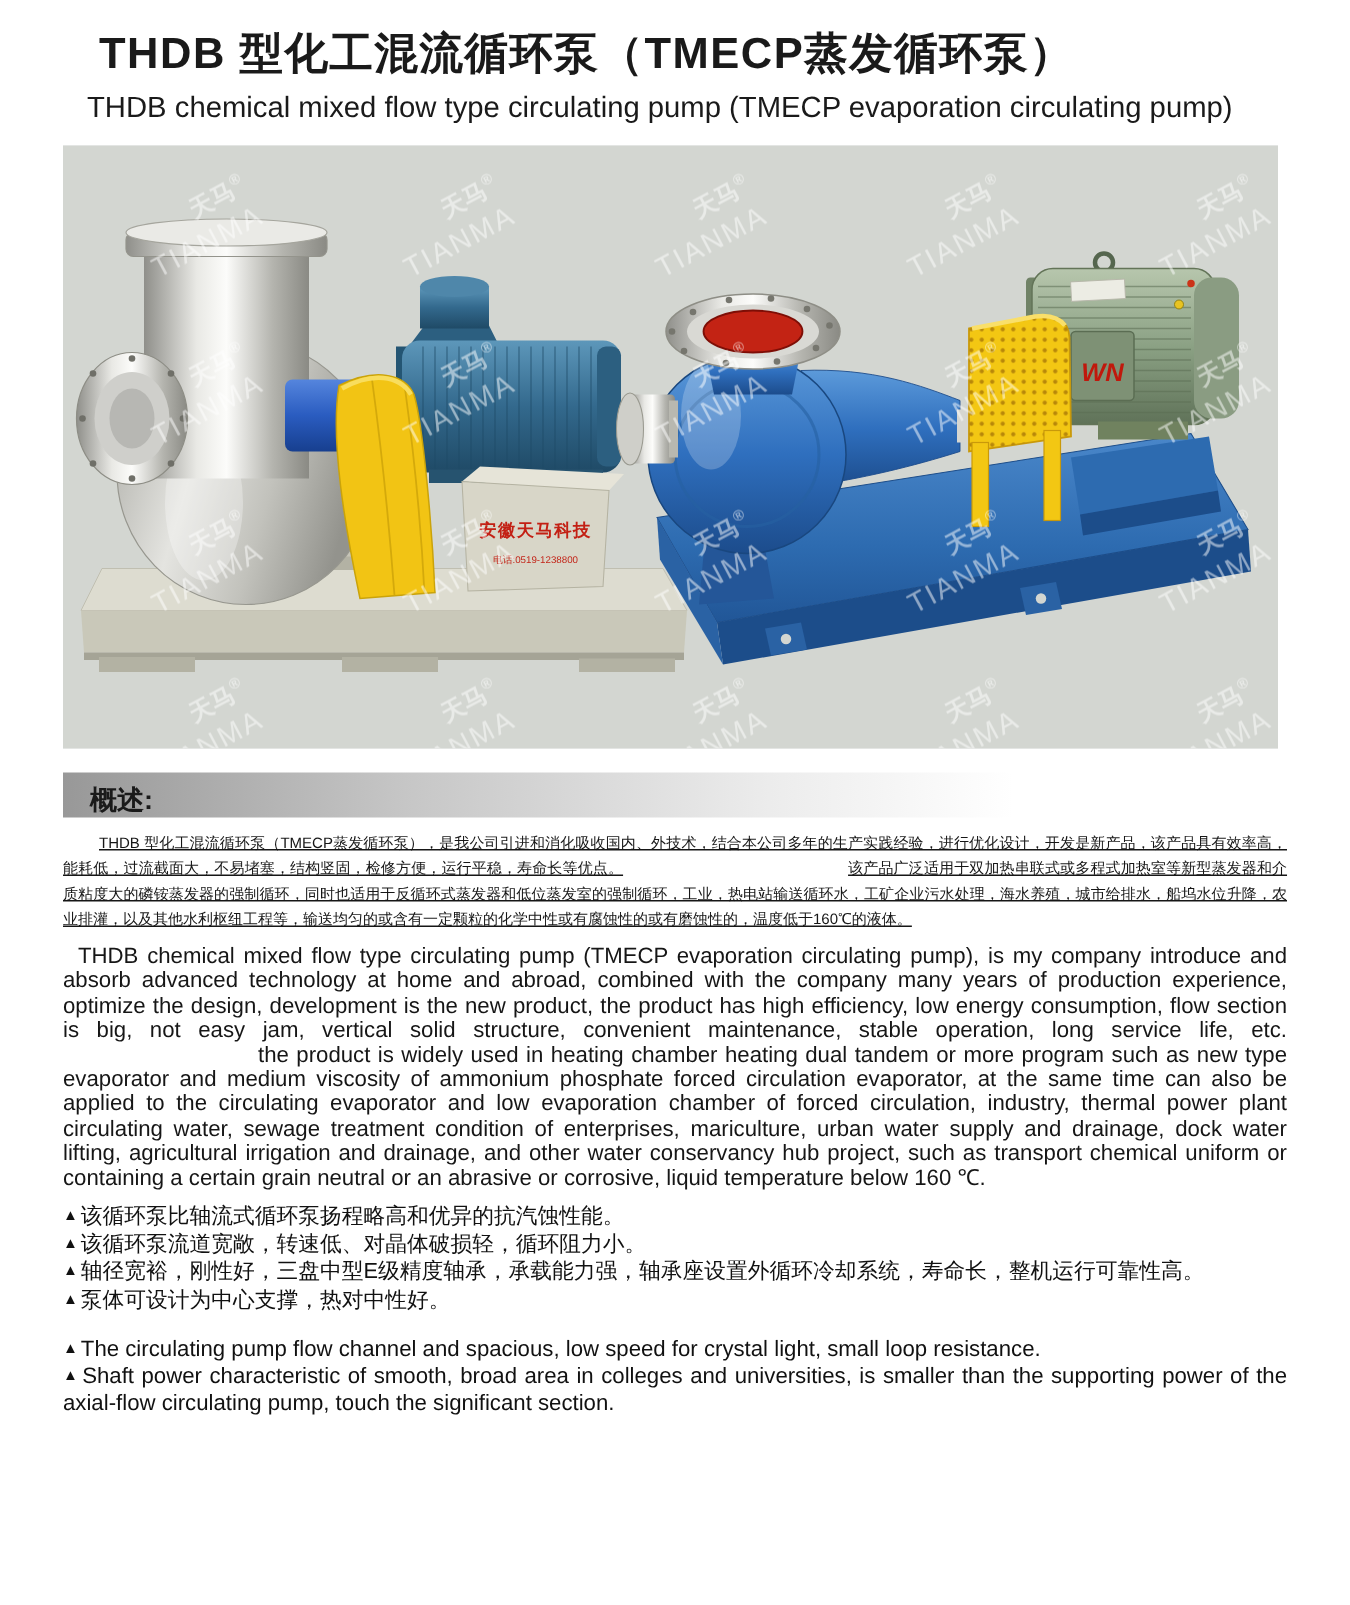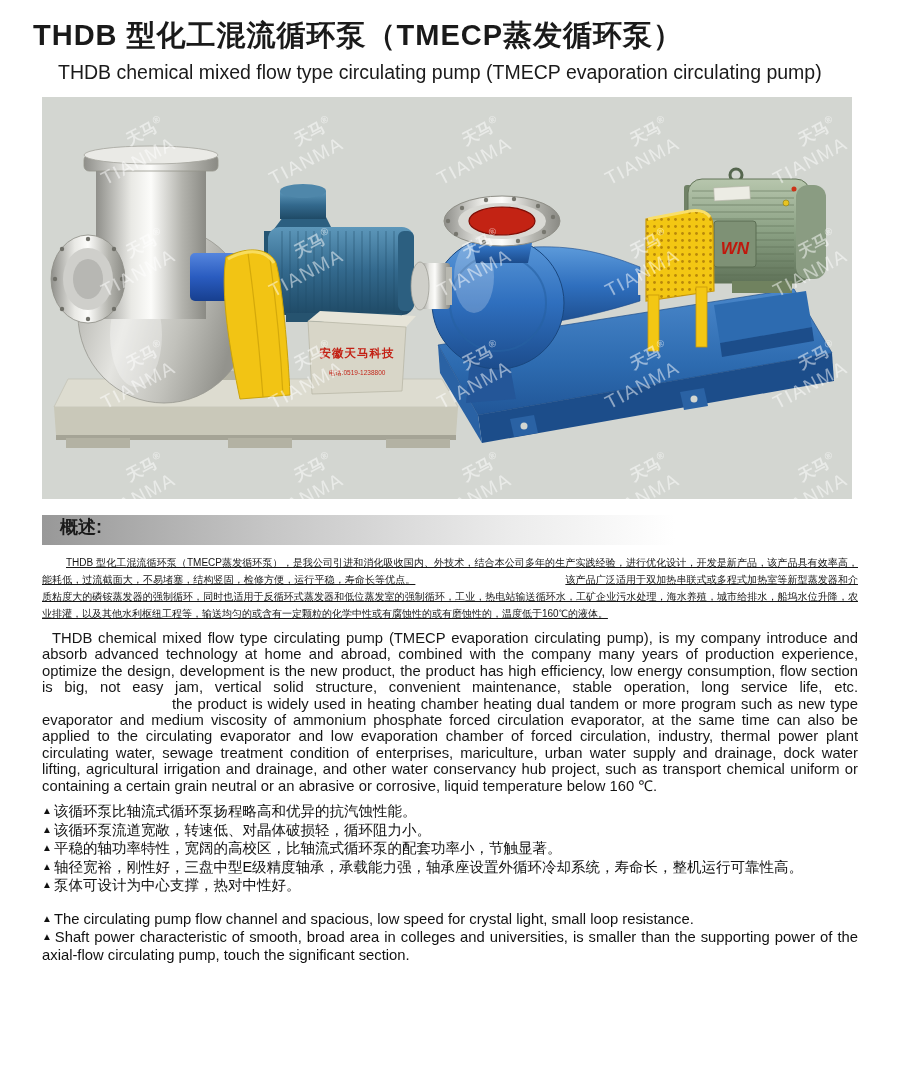--- a/index.html
+++ b/index.html
@@ -1,21 +1,21 @@
 <!DOCTYPE html>
 <html><head>
 <meta charset="utf-8">
 <style>
   html,body{margin:0;padding:0;background:#ffffff;}
   body{width:900px;height:1070px;overflow:hidden;font-family:"Liberation Sans",sans-serif;color:#1a1a1a;}
   .page{width:900px;height:1070px;position:relative;}
-  .title-cn{margin:16px 0 0 33px;font-size:29px;font-weight:600;letter-spacing:1px;white-space:nowrap;}
+  .title-cn{margin:16px 0 0 66px;font-size:29px;font-weight:600;letter-spacing:1px;white-space:nowrap;}
   .title-en{margin:5px 0 0 58px;font-size:19.5px;font-weight:400;white-space:nowrap;}
   .photo{margin:13px 0 0 42px;width:810px;height:402px;background:#d3d6d1;position:relative;}
-  .section-bar{margin:16px 0 0 42px;width:812px;height:30px;display:flex;align-items:flex-start;
+  .section-bar{margin:16px 0 0 42px;width:812px;height:30px;display:flex;align-items:flex-end;
      background:linear-gradient(90deg,#989898 0%,#c6c6c6 28%,#ececec 58%,#ffffff 78%);}
   .section-bar.features{margin-top:10px;background:linear-gradient(90deg,#a6a6a6 0%,#d2d2d2 40%,#f2f2f2 78%,#ffffff 100%);}
   .section-bar .cn{font-size:18px;font-weight:700;margin-left:18px;}
   .section-bar .en{font-size:18px;font-weight:400;margin-left:10px;}
   .para{margin:9px 42px 0 42px;text-align:justify;color:#161616;}
   .para-cn{font-size:10px;line-height:17px;text-indent:24px;text-decoration:underline;}
   .para-en{margin-top:8px;font-size:14.8px;line-height:16.4px;text-indent:10px;}
   .gap{display:inline-block;height:1px;}
   .gap-cn{width:150px;}
   .gap-en{width:130px;}
@@ -272,21 +272,20 @@
   </div>
 
   <p class="para para-cn"><span>THDB 型化工混流循环泵（TMECP蒸发循环泵），是我公司引进和消化吸收国内、外技术，结合本公司多年的生产实践经验，进行优化设计，开发是新产品，该产品具有效率高，能耗低，过流截面大，不易堵塞，结构竖固，检修方便，运行平稳，寿命长等优点。</span><span class="gap gap-cn"></span><span>该产品广泛适用于双加热串联式或多程式加热室等新型蒸发器和介质粘度大的磷铵蒸发器的强制循环，同时也适用于反循环式蒸发器和低位蒸发室的强制循环，工业，热电站输送循环水，工矿企业污水处理，海水养殖，城市给排水，船坞水位升降，农业排灌，以及其他水利枢纽工程等，输送均匀的或含有一定颗粒的化学中性或有腐蚀性的或有磨蚀性的，温度低于160℃的液体。</span></p>
 
   <p class="para para-en"><span>THDB chemical mixed flow type circulating pump (TMECP evaporation circulating pump), is my company introduce and absorb advanced technology at home and abroad, combined with the company many years of production experience, optimize the design, development is the new product, the product has high efficiency, low energy consumption, flow section is big, not easy jam, vertical solid structure, convenient maintenance, stable operation, long service life, etc.</span><span class="gap gap-en"></span><span>the product is widely used in heating chamber heating dual tandem or more program such as new type evaporator and medium viscosity of ammonium phosphate forced circulation evaporator, at the same time can also be applied to the circulating evaporator and low evaporation chamber of forced circulation, industry, thermal power plant circulating water, sewage treatment condition of enterprises, mariculture, urban water supply and drainage, dock water lifting, agricultural irrigation and drainage, and other water conservancy hub project, such as transport chemical uniform or containing a certain grain neutral or an abrasive or corrosive, liquid temperature below 160 ℃.</span></p>
 
 
   <div class="bullets bullets-cn">
     <div class="bullet"><span class="mk">▲</span><span>该循环泵比轴流式循环泵扬程略高和优异的抗汽蚀性能。</span></div>
     <div class="bullet"><span class="mk">▲</span><span>该循环泵流道宽敞，转速低、对晶体破损轻，循环阻力小。</span></div>
-    <div class="bullet"><span class="mk">▲</span><span>平稳的轴功率特性，宽阔的高校区，比轴流式循环泵的配套功率小，节触显著。</span></div>
     <div class="bullet"><span class="mk">▲</span><span>轴径宽裕，刚性好，三盘中型E级精度轴承，承载能力强，轴承座设置外循环冷却系统，寿命长，整机运行可靠性高。</span></div>
     <div class="bullet"><span class="mk">▲</span><span>泵体可设计为中心支撑，热对中性好。</span></div>
   </div>
 
   <div class="bullets bullets-en">
     <div class="bullet"><span class="mk">▲</span><span>The circulating pump flow channel and spacious, low speed for crystal light, small loop resistance.</span></div>
     <div class="bullet"><span class="mk">▲</span><span>Shaft power characteristic of smooth, broad area in colleges and universities, is smaller than the supporting power of the axial-flow circulating pump, touch the significant section.</span></div>
 
   </div>
 

